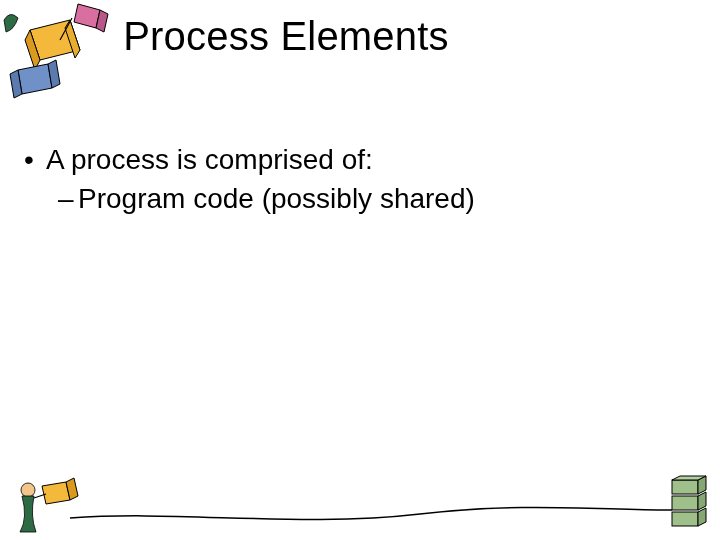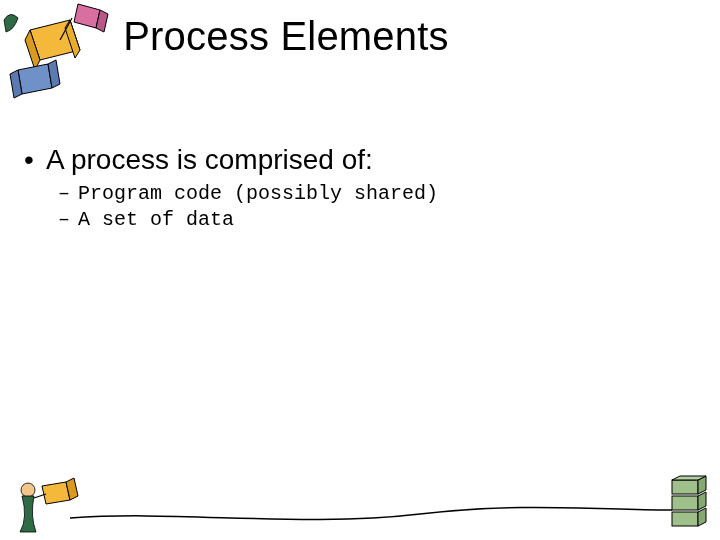--- a/index.html
+++ b/index.html
@@ -40,24 +40,23 @@
   }
   .lvl1 {
     margin: 0 0 6px 0;
     padding-left: 0;
   }
   .lvl1 .dot {
     display: inline-block;
     width: 22px;
   }
   .lvl2 {
-    font-size: 20px;
+    font-size: 28px;
     margin: 2px 0 2px 34px;
     padding-left: 0;
-    font-family: Liberation Mono, monospace;
   }
   .lvl2 .dash {
     display: inline-block;
     width: 20px;
   }
 
   
   .deco-top {
     position: absolute;
     top: 0;
@@ -98,23 +97,20 @@
 
   <div class="title">Process Elements</div>
 
   <div class="body">
     <div class="lvl1">
       <span class="dot">•</span><span>A process is comprised of:</span>
     </div>
     <div class="lvl2">
       <span class="dash">–</span><span>Program code (possibly shared)</span>
     </div>
-    <div class="lvl2">
-      <span class="dash">–</span><span>A set of data</span>
-    </div>
   </div>
 
   <svg class="deco-bottom" viewBox="0 0 720 70" preserveAspectRatio="none">
 
     <path d="M70,48 C180,40 300,58 420,44 C520,32 600,40 668,40" fill="none" stroke="#000" stroke-width="1.5"></path>
 
     <circle cx="28" cy="20" r="7" fill="#f2c58a" stroke="#000" stroke-width="0.8"></circle>
     <path d="M22,26 Q28,48 20,62 L36,62 Q30,46 34,26 Z" fill="#2e6b45" stroke="#000" stroke-width="0.8"></path>
     <polygon points="42,16 66,12 70,30 46,34" fill="#f4b93a" stroke="#000" stroke-width="1"></polygon>
     <polygon points="66,12 70,30 78,26 74,8" fill="#d99a1e" stroke="#000" stroke-width="1"></polygon>

